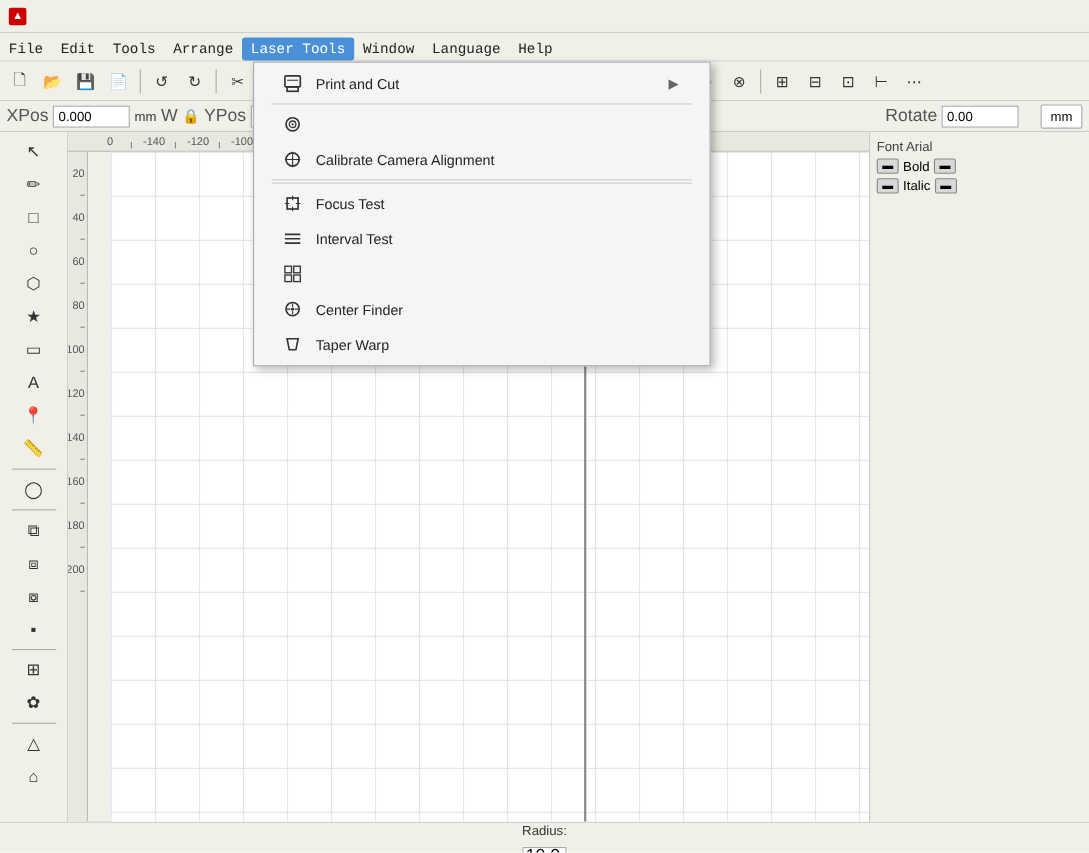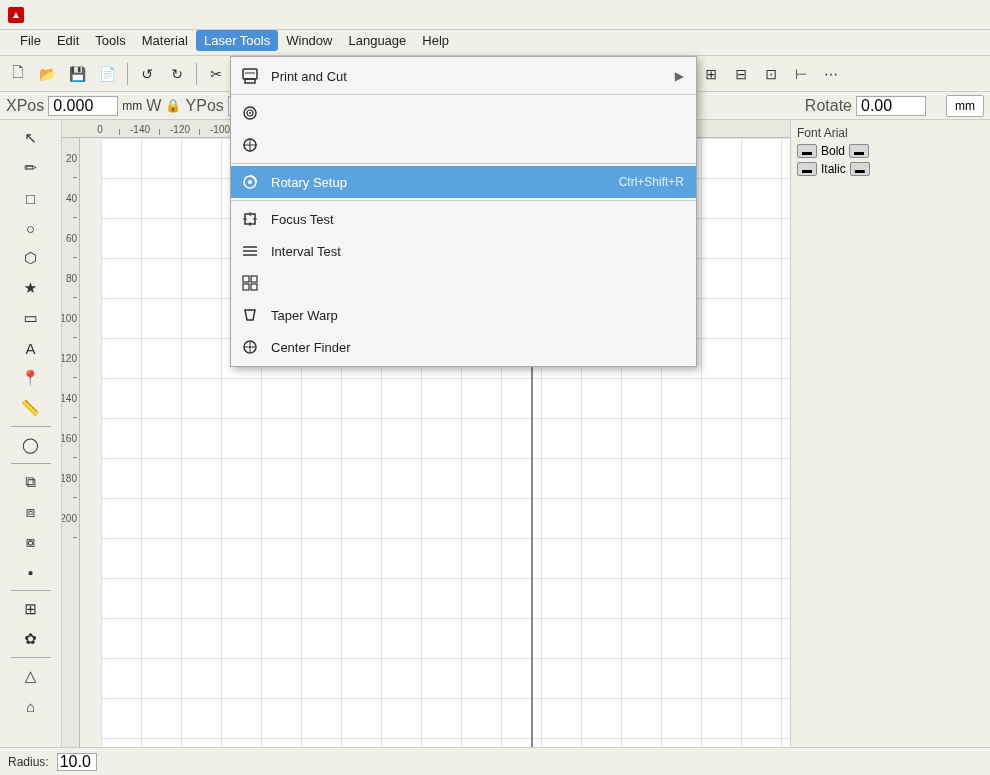--- a/index.html
+++ b/index.html
@@ -38,23 +38,24 @@
     .title-bar-text {
       font-size: 13px;
       color: #222;
     }
 
     
     .menu-bar {
       background: #f0f0e8;
       height: 26px;
       display: flex;
-      align-items: flex-start;
-      padding: 0 12px;
+      align-items: flex-end;
+      padding: 0 0;
       border-bottom: 1px solid #ccc;
+      font-family: Liberation Mono, monospace;
     }
     .menu-item {
       padding: 3px 8px;
       cursor: pointer;
       color: #222;
       font-size: 13px;
       border-radius: 3px;
     }
     .menu-item.active {
       background: #4a90d9;
@@ -102,21 +103,21 @@
       gap: 4px;
       font-size: 12px;
     }
     .coord-label { color: #555; font-size: 16px; }
     .coord-input {
       width: 70px;
       height: 20px;
       border: 1px solid #aaa;
       background: white;
       padding: 0 4px;
-      font-size: 16px;
+      font-size: 12px;
     }
     .coord-unit {
       font-size: 12px;
       color: #333;
     }
     .lock-icon {
       font-size: 13px;
       color: #555;
     }
 
@@ -286,20 +287,21 @@
     .status-bar {
       background: #f0f0e8;
       height: 28px;
       border-top: 1px solid #ccc;
       display: flex;
       align-items: center;
       padding: 0 8px;
       font-size: 12px;
       color: #444;
       gap: 8px;
+      flex-direction: column;
     }
     .radius-label { font-size: 12px; color: #333; }
     .radius-input {
       width: 40px;
       height: 18px;
       border: 1px solid #aaa;
       background: white;
       font-size: 16px;
       padding: 0 2px;
     }
@@ -308,22 +310,22 @@
     .dropdown-overlay {
       position: absolute;
       top: 56px;
       left: 230px;
       z-index: 1000;
     }
     .dropdown-menu {
       background: #f5f5f5;
       border: 1px solid #aaa;
       box-shadow: 3px 3px 8px rgba(0,0,0,0.3);
-      width: 467px;
-      padding: 3px 0;
+      width: 416px;
+      padding: 3px 16px;
     }
     .dropdown-item {
       display: flex;
       align-items: center;
       padding: 5px 12px 5px 8px;
       cursor: pointer;
       gap: 10px;
       font-size: 13px;
       color: #222;
       position: relative;
@@ -365,21 +367,21 @@
 <body>
 
 <div class="title-bar">
   <div class="title-bar-icon">▲</div>
 </div>
 
 <div class="menu-bar">
   <div class="menu-item">File</div>
   <div class="menu-item">Edit</div>
   <div class="menu-item">Tools</div>
-  <div class="menu-item">Material</div>
+  <div class="menu-item">Arrange</div>
   <div class="menu-item active">Laser Tools</div>
   <div class="menu-item">Window</div>
   <div class="menu-item">Language</div>
   <div class="menu-item">Help</div>
 </div>
 
 <div class="toolbar">
   <div class="toolbar-btn">🗋</div>
   <div class="toolbar-btn">📂</div>
   <div class="toolbar-btn">💾</div>
@@ -550,35 +552,25 @@
     </div>
 
     <div class="dropdown-item">
       <div class="item-icon">
         <svg width="18" height="18" viewBox="0 0 18 18">
             <circle cx="9" cy="9" r="6" fill="none" stroke="#333" stroke-width="1.5"></circle>
             <line x1="9" y1="2" x2="9" y2="16" stroke="#333" stroke-width="1"></line>
             <line x1="2" y1="9" x2="16" y2="9" stroke="#333" stroke-width="1"></line>
           </svg>
       </div>
+      <span class="item-label">Calibrate Camera Alignment</span>
     </div>
 
     <div class="dropdown-sep"></div>
 
-    <div class="dropdown-item highlighted">
-      <div class="item-icon">
-        <svg width="18" height="18" viewBox="0 0 18 18">
-            <circle cx="9" cy="9" r="6" fill="none" stroke="white" stroke-width="1.5"></circle>
-            <path d="M9 3 A6 6 0 0 1 15 9" stroke="white" stroke-width="2" fill="none" marker-end="url(#arr)"></path>
-            <circle cx="9" cy="9" r="2" fill="white"></circle>
-          </svg>
-      </div>
-      <span class="item-label">Rotary Setup</span>
-      <span class="item-shortcut">Ctrl+Shift+R</span>
-    </div>
 
     <div class="dropdown-sep"></div>
 
     <div class="dropdown-item">
       <div class="item-icon">
         <svg width="18" height="18" viewBox="0 0 18 18">
             <rect x="4" y="4" width="10" height="10" fill="none" stroke="#333" stroke-width="1.5"></rect>
             <line x1="9" y1="2" x2="9" y2="6" stroke="#333" stroke-width="1"></line>
             <line x1="9" y1="12" x2="9" y2="16" stroke="#333" stroke-width="1"></line>
             <line x1="2" y1="9" x2="6" y2="9" stroke="#333" stroke-width="1"></line>
@@ -601,39 +593,39 @@
 
     <div class="dropdown-item">
       <div class="item-icon">
         <svg width="18" height="18" viewBox="0 0 18 18">
             <rect x="2" y="2" width="6" height="6" fill="none" stroke="#333" stroke-width="1.2"></rect>
             <rect x="10" y="2" width="6" height="6" fill="none" stroke="#333" stroke-width="1.2"></rect>
             <rect x="2" y="10" width="6" height="6" fill="none" stroke="#333" stroke-width="1.2"></rect>
             <rect x="10" y="10" width="6" height="6" fill="none" stroke="#333" stroke-width="1.2"></rect>
           </svg>
       </div>
-    </div>
-
-    <div class="dropdown-item">
-      <div class="item-icon">
-        <svg width="18" height="18" viewBox="0 0 18 18">
-            <path d="M4 4 L14 4 L12 14 L6 14 Z" fill="none" stroke="#333" stroke-width="1.5"></path>
-          </svg>
-      </div>
-      <span class="item-label">Taper Warp</span>
     </div>
 
     <div class="dropdown-item">
       <div class="item-icon">
         <svg width="18" height="18" viewBox="0 0 18 18">
             <circle cx="9" cy="9" r="6" fill="none" stroke="#333" stroke-width="1.5"></circle>
             <circle cx="9" cy="9" r="1.5" fill="#333"></circle>
             <line x1="9" y1="4" x2="9" y2="7" stroke="#333" stroke-width="1"></line>
             <line x1="9" y1="11" x2="9" y2="14" stroke="#333" stroke-width="1"></line>
             <line x1="4" y1="9" x2="7" y2="9" stroke="#333" stroke-width="1"></line>
             <line x1="11" y1="9" x2="14" y2="9" stroke="#333" stroke-width="1"></line>
           </svg>
       </div>
       <span class="item-label">Center Finder</span>
     </div>
 
+    <div class="dropdown-item">
+      <div class="item-icon">
+        <svg width="18" height="18" viewBox="0 0 18 18">
+            <path d="M4 4 L14 4 L12 14 L6 14 Z" fill="none" stroke="#333" stroke-width="1.5"></path>
+          </svg>
+      </div>
+      <span class="item-label">Taper Warp</span>
+    </div>
+
   </div>
 </div>
 
 </body></html>

